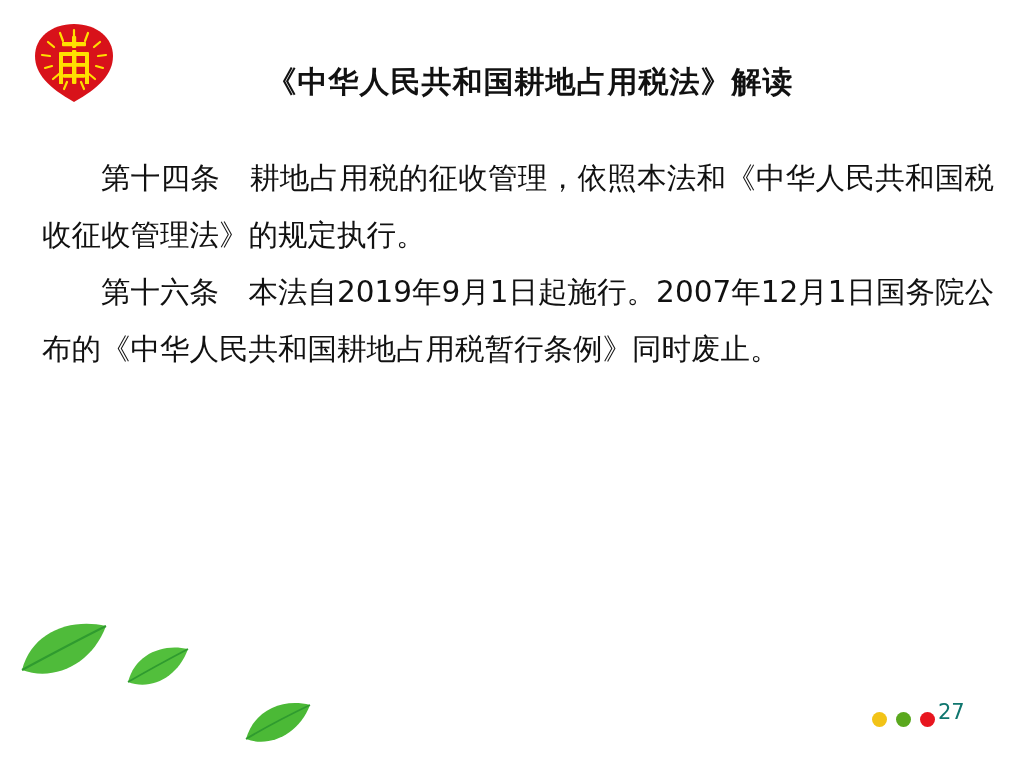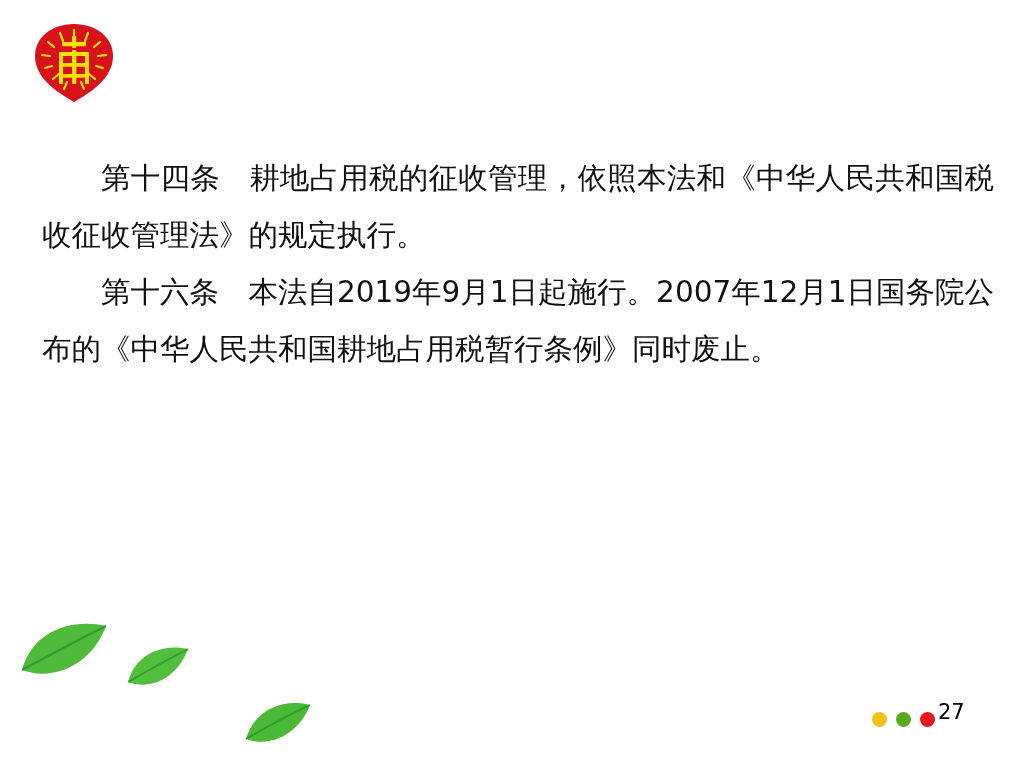--- a/index.html
+++ b/index.html
@@ -84,21 +84,21 @@
     height: 15px;
     border-radius: 50%;
     display: block;
   }
   .page-number {
     position: absolute;
     left: 938px;
     top: 700px;
     font-family: "DejaVu Sans", "Liberation Sans", sans-serif;
     font-size: 21px;
-    color: #000000;
+    color: #0f766e;
   }
 </style>
 </head>
 <body>
 
 <div class="slide">
 
   <div class="logo">
     <svg width="82" height="82" viewBox="0 0 82 82" xmlns="http://www.w3.org/2000/svg">
 
@@ -126,20 +126,21 @@
         <rect x="26" y="30" width="30" height="4" rx="1"></rect>
         <rect x="39" y="28" width="4.4" height="34" rx="1"></rect>
         <rect x="28" y="41" width="26" height="3.8" rx="1"></rect>
         <rect x="30" y="52" width="22" height="3.8" rx="1"></rect>
         <path d="M26 32 L26 62 L30 62 L30 32 Z"></path>
         <path d="M52 32 L52 62 L56 62 L56 32 Z"></path>
       </g>
     </svg>
   </div>
 
+  <div class="title">《中华人民共和国耕地占用税法》解读</div>
 
   <div class="body-text">
     <p class="para">第十四条　耕地占用税的征收管理，依照本法和《中华人民共和国税收征收管理法》的规定执行。</p>
     <p class="para">第十六条　本法自2019年9月1日起施行。2007年12月1日国务院公布的《中华人民共和国耕地占用税暂行条例》同时废止。</p>
   </div>
 
   <div class="leaf leaf-1">
     <svg width="92" height="62" viewBox="0 0 92 62" xmlns="http://www.w3.org/2000/svg">
       <path d="M4 50 C14 12 52 -2 88 6 C74 44 36 62 4 50 Z" fill="#4fbb3a"></path>
       <path d="M4 50 C30 36 60 20 88 6" stroke="#2f9b2f" stroke-width="2" fill="none"></path>

